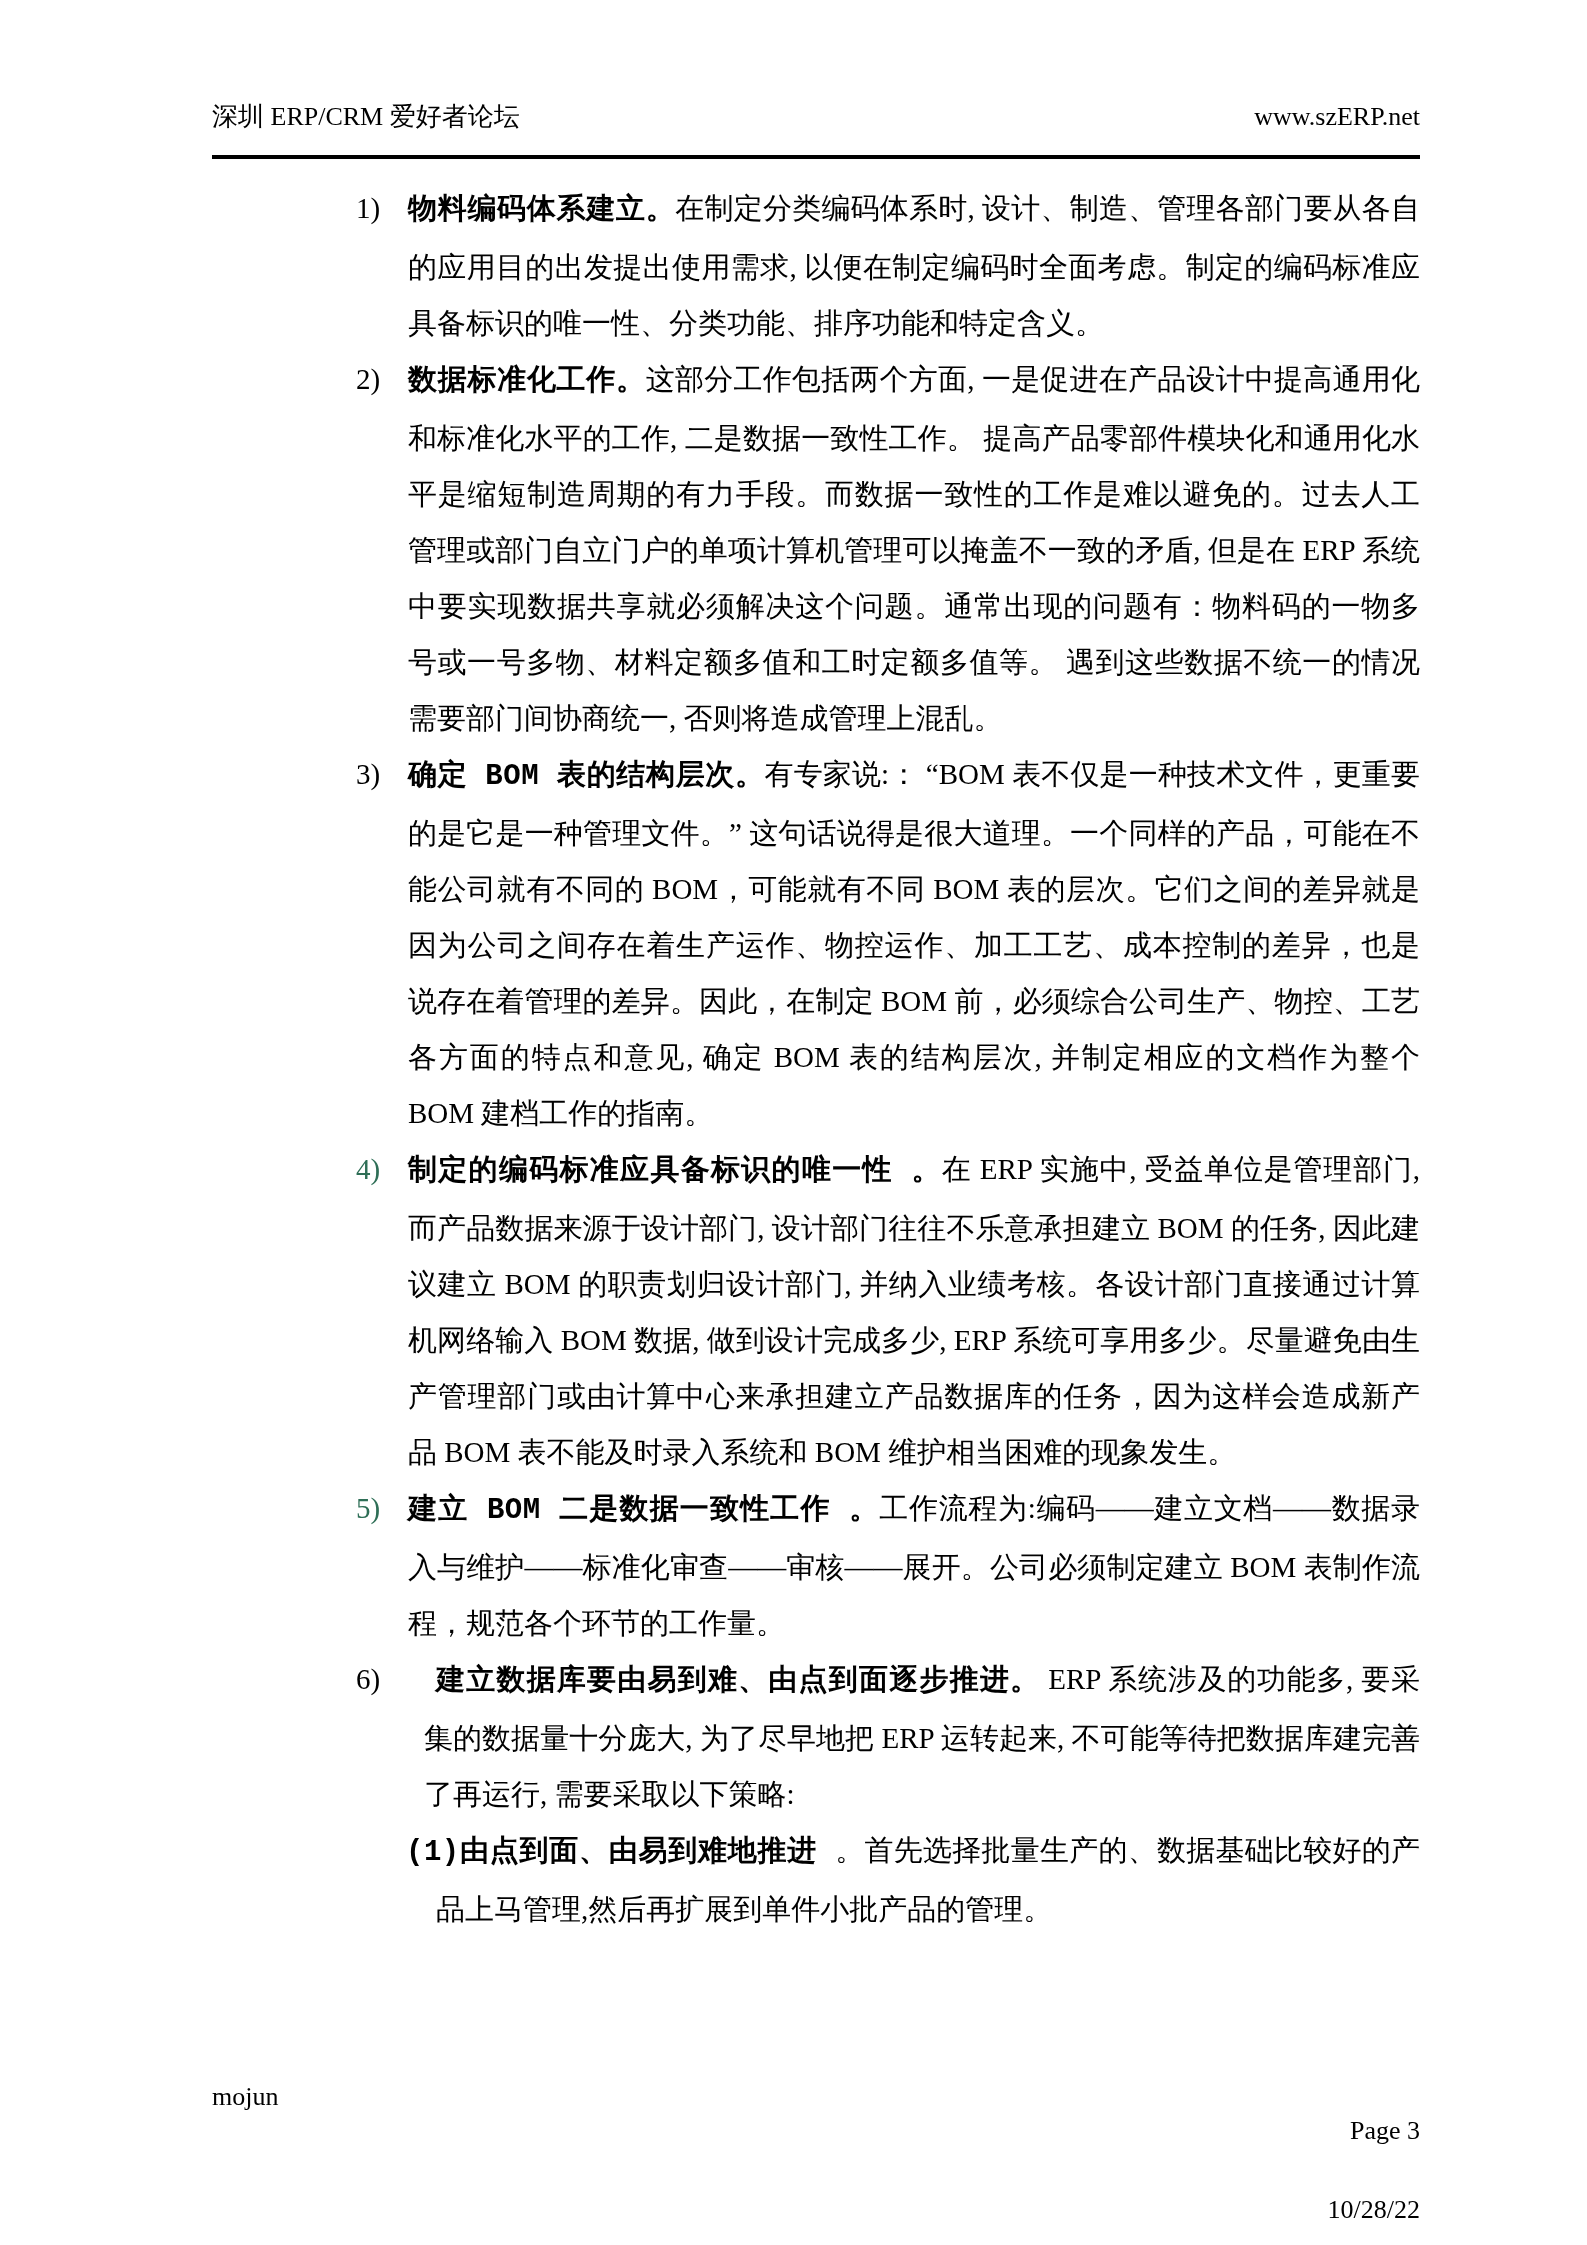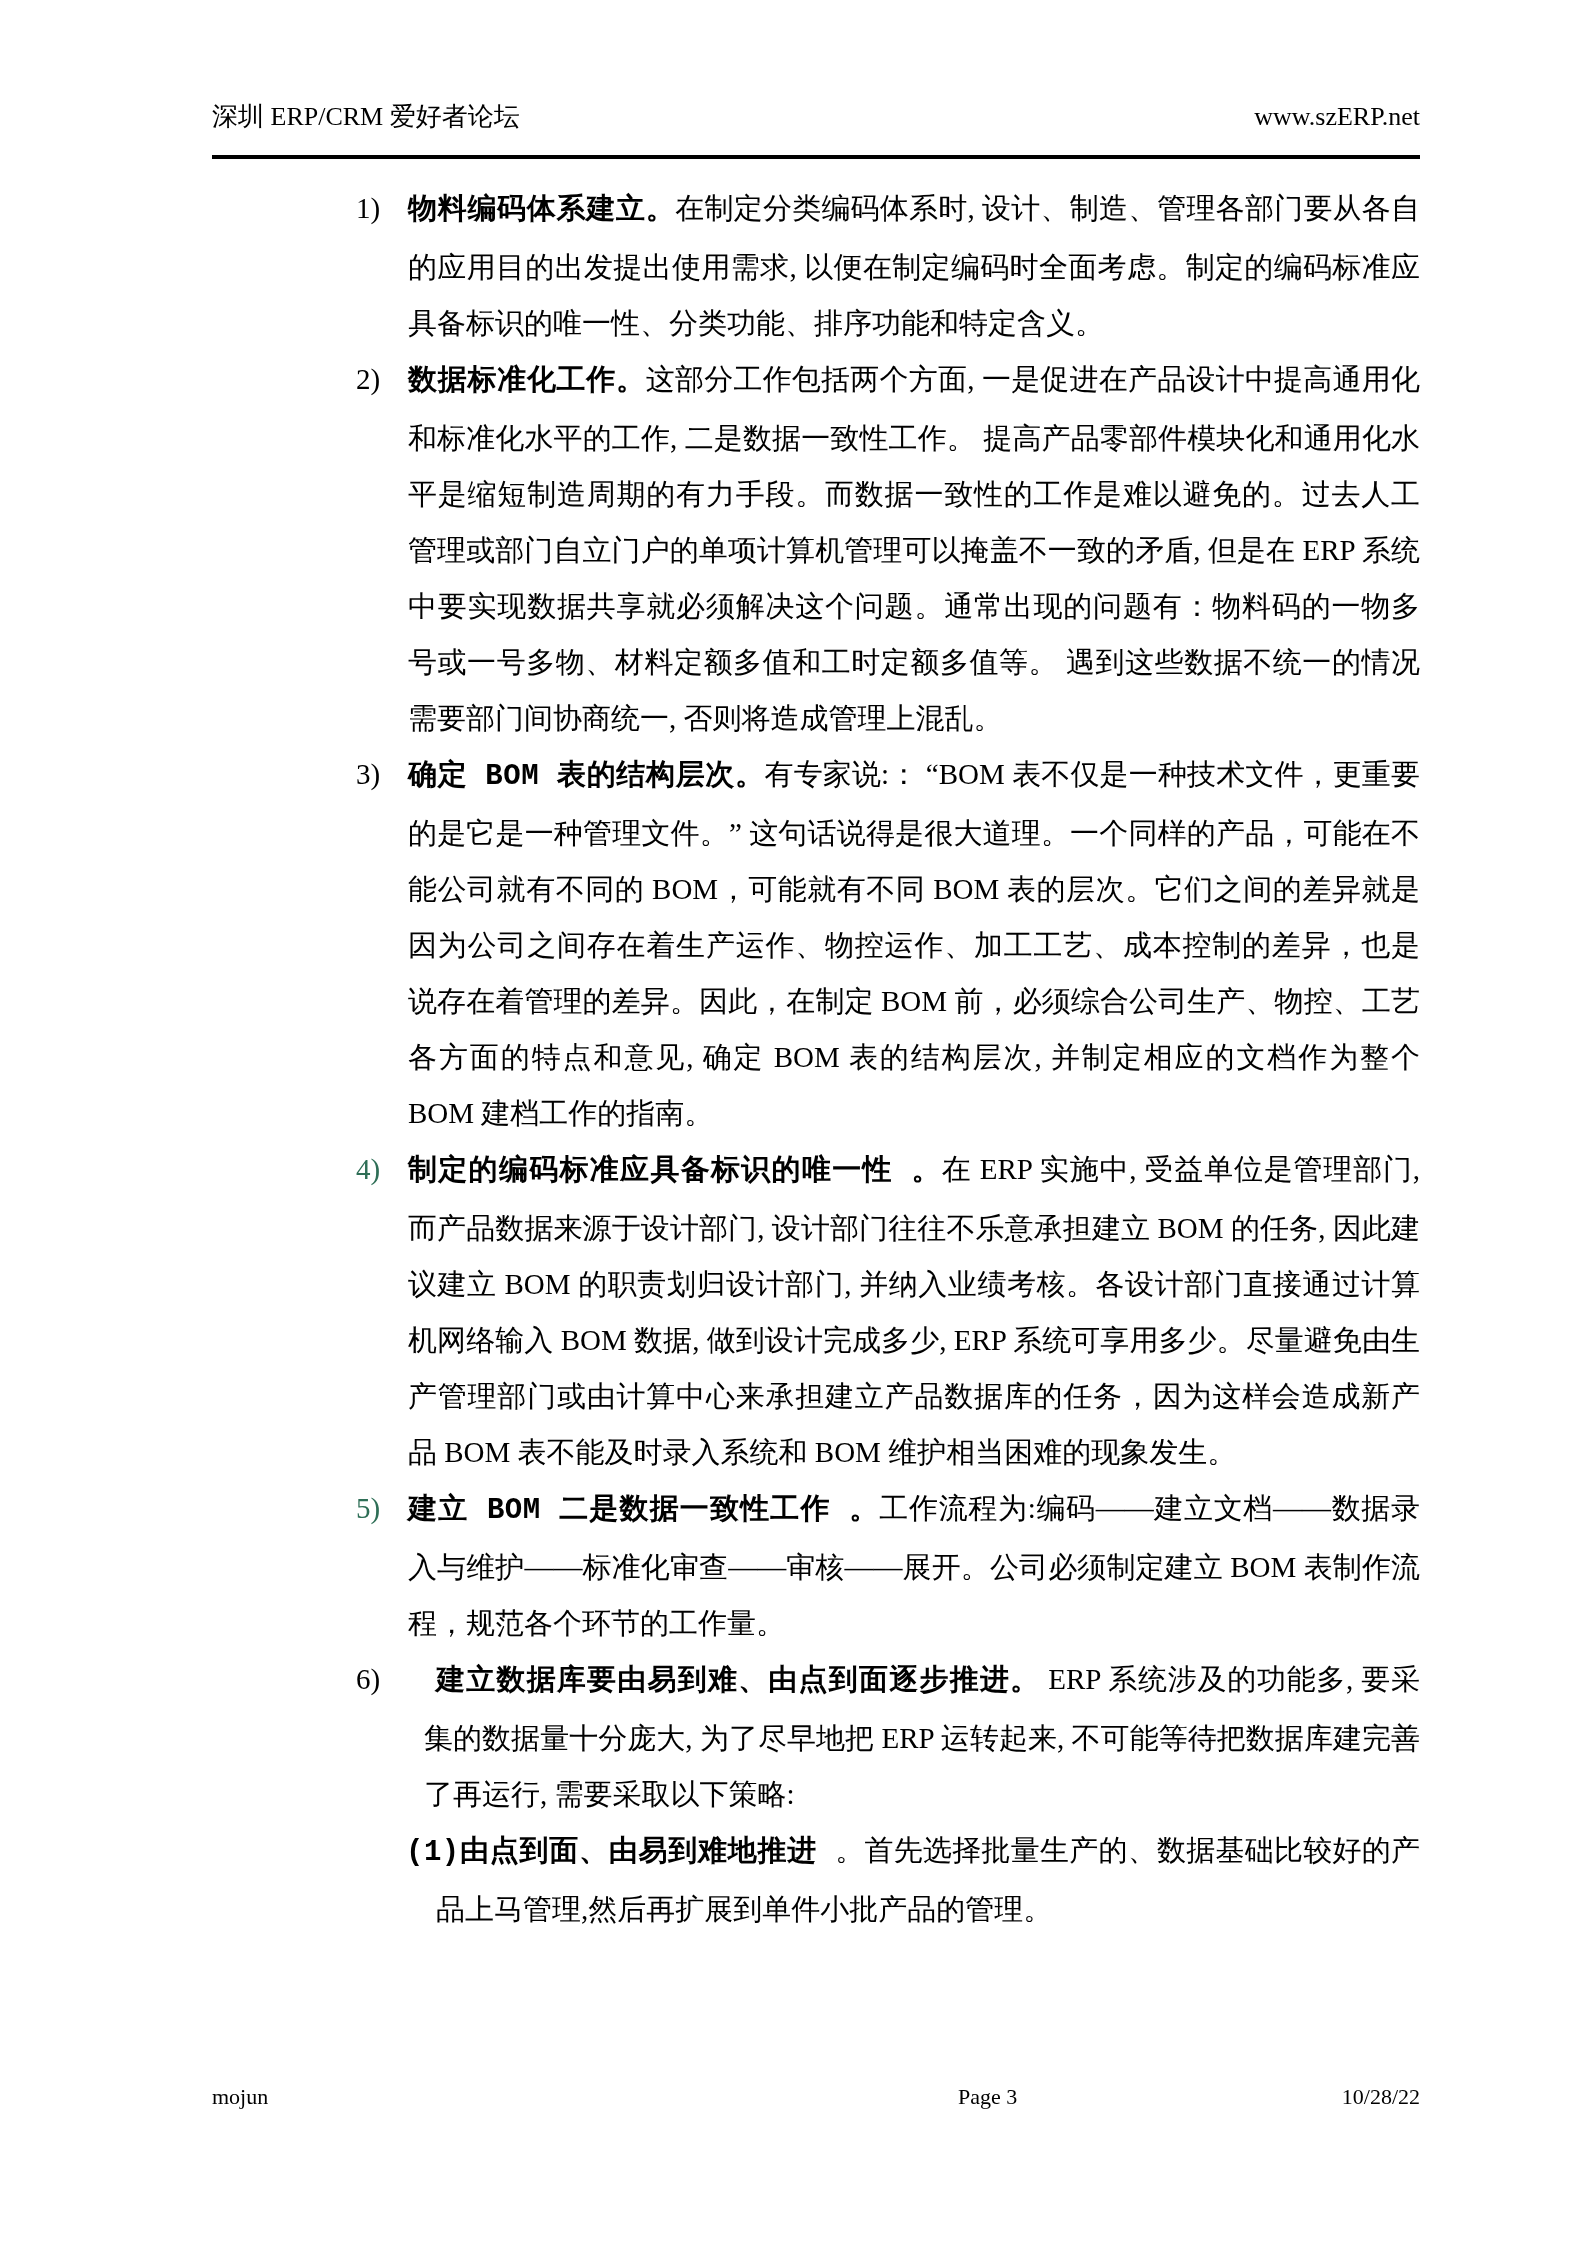--- a/index.html
+++ b/index.html
@@ -46,26 +46,27 @@
     margin-left: 50px;
     text-align: justify;
   }
   .sub-hang { padding-left: 30px; text-indent: -30px; }
   .footer {
     position: absolute;
     top: 2080px;
     left: 212px;
     right: 167px;
     display: flex;
-    font-size: 22px;
+    font-size: 26px;
     line-height: 34px;
+    flex-direction: column;
   }
   .footer .f-left  { flex: 1; text-align: left; }
   .footer .f-mid   { flex: 1; text-align: right; }
-  .footer .f-right { flex: 1; text-align: right; }
+  .footer .f-right { flex: 1; text-align: right; margin-top: 45px; }
 </style>
 </head>
 <body>
 
 <div class="page">
 
   <div class="header">
     <span>深圳 ERP/CRM 爱好者论坛</span>
     <span>www.szERP.net</span>
   </div>

